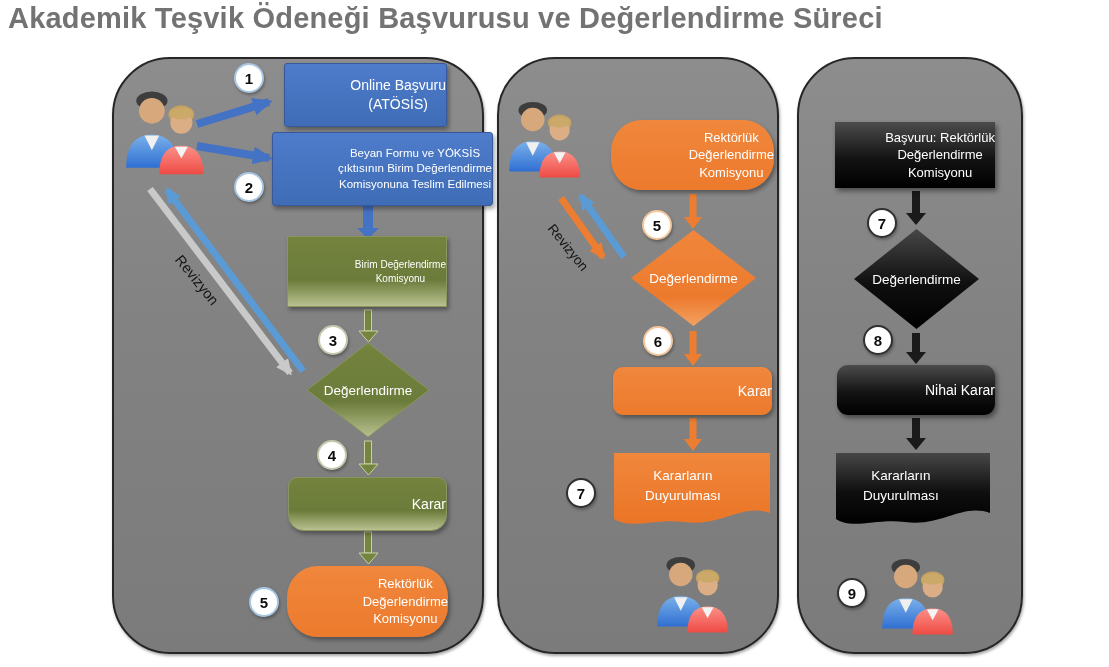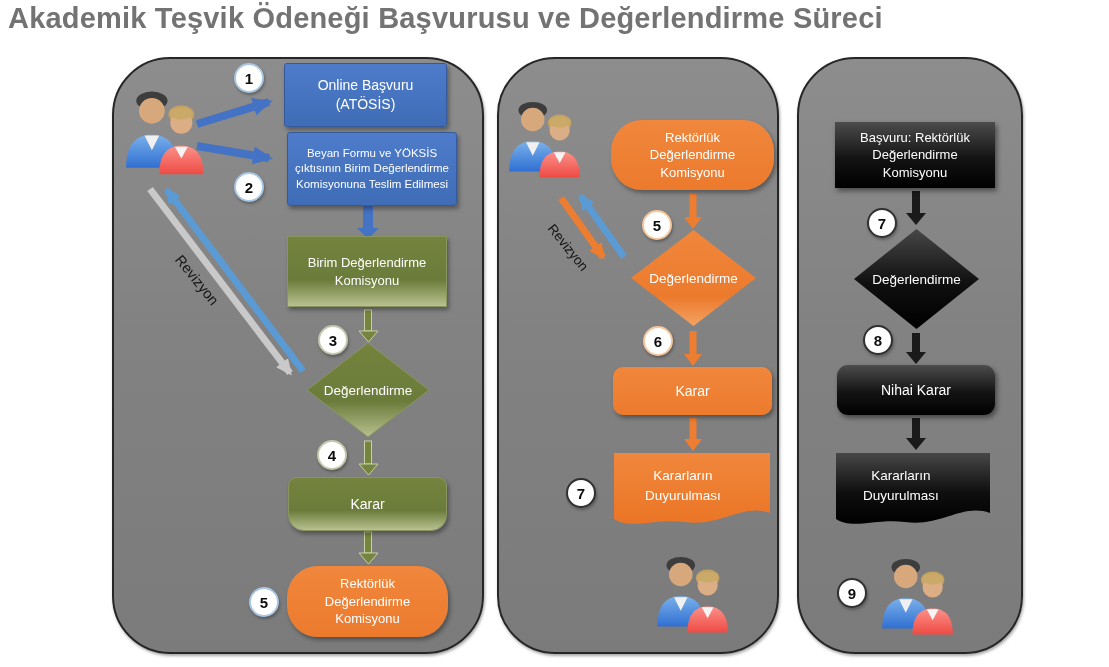--- a/index.html
+++ b/index.html
@@ -7,28 +7,28 @@
           font-family:"Liberation Sans",sans-serif;overflow:hidden;}
   .title{position:absolute;left:8px;top:2px;font-size:29px;font-weight:bold;
          color:#737373;letter-spacing:.2px;white-space:nowrap;}
   .panel{position:absolute;top:57px;height:597px;border-radius:58px;
          background:linear-gradient(180deg,#8d8d8d 0%,#828282 45%,#7b7b7b 100%);
          border:2px solid #262626;box-sizing:border-box;
          box-shadow:1px 2px 3px rgba(0,0,0,.35);}
   .p1{left:112px;width:372px}
   .p2{left:497px;width:282px}
   .p3{left:797px;width:226px}
-  .node{position:absolute;display:flex;align-items:center;justify-content:center;
+  .node{position:absolute;display:flex;align-items:center;justify-content:flex-end;
         text-align:center;color:#fff;box-sizing:border-box;line-height:1.35;}
   .node span{white-space:pre-line;}
   .blue{background:linear-gradient(180deg,#4e7ccb,#3f6cb5);border:1px solid #35599b;
         border-radius:3px;box-shadow:2px 3px 4px rgba(0,0,0,.35);font-size:14px;}
   .blue.small{font-size:11.5px;}
   .green{background:linear-gradient(180deg,#74843e 0%,#6b7b3a 62%,#b8c190 100%);
-         border:1px solid #8a9560;box-shadow:2px 3px 4px rgba(0,0,0,.35);font-size:13px;}
+         border:1px solid #8a9560;box-shadow:2px 3px 4px rgba(0,0,0,.35);font-size:10px;}
   .green.karar{border-radius:9px 9px 16px 16px;font-size:14px;}
   .orange{background:linear-gradient(180deg,#f0873c 0%,#ec7a2d 100%);
           box-shadow:2px 3px 4px rgba(0,0,0,.35);font-size:13.5px;border-radius:31px;}
   .orange.karar{border-radius:10px;font-size:14px;}
   .black{background:linear-gradient(180deg,#4c4c4c 0%,#131313 55%,#000 100%);
          box-shadow:2px 3px 5px rgba(0,0,0,.45);font-size:13.5px;}
   .black.karar{border-radius:11px;font-size:14px;}
   .dshape{position:absolute;}
   .dshape .lbl{position:absolute;left:0;top:0;width:100%;height:100%;display:flex;
                align-items:center;justify-content:center;color:#fff;font-size:13.5px;
@@ -174,21 +174,21 @@
       <rect x="912" y="418" width="8" height="20"></rect>
         <polygon points="906,438 926,438 916,450"></polygon>
     </g>
   </svg>
 
   <div class="node blue" style="left:284px;top:63px;width:163px;height:64px">
     <span>Online Başvuru
 (ATÖSİS)</span>
   </div>
 
-  <div class="node blue small" style="left:287px;top:132px;width:170px;height:74px">
+  <div class="node blue small" style="left:272px;top:132px;width:221px;height:74px">
     <span>Beyan Formu ve YÖKSİS
 çıktısının Birim Değerlendirme
 Komisyonuna Teslim Edilmesi</span>
   </div>
 
   <div class="node green" style="left:287px;top:236px;width:160px;height:71px">
     <span>Birim Değerlendirme
 Komisyonu</span>
   </div>
 

